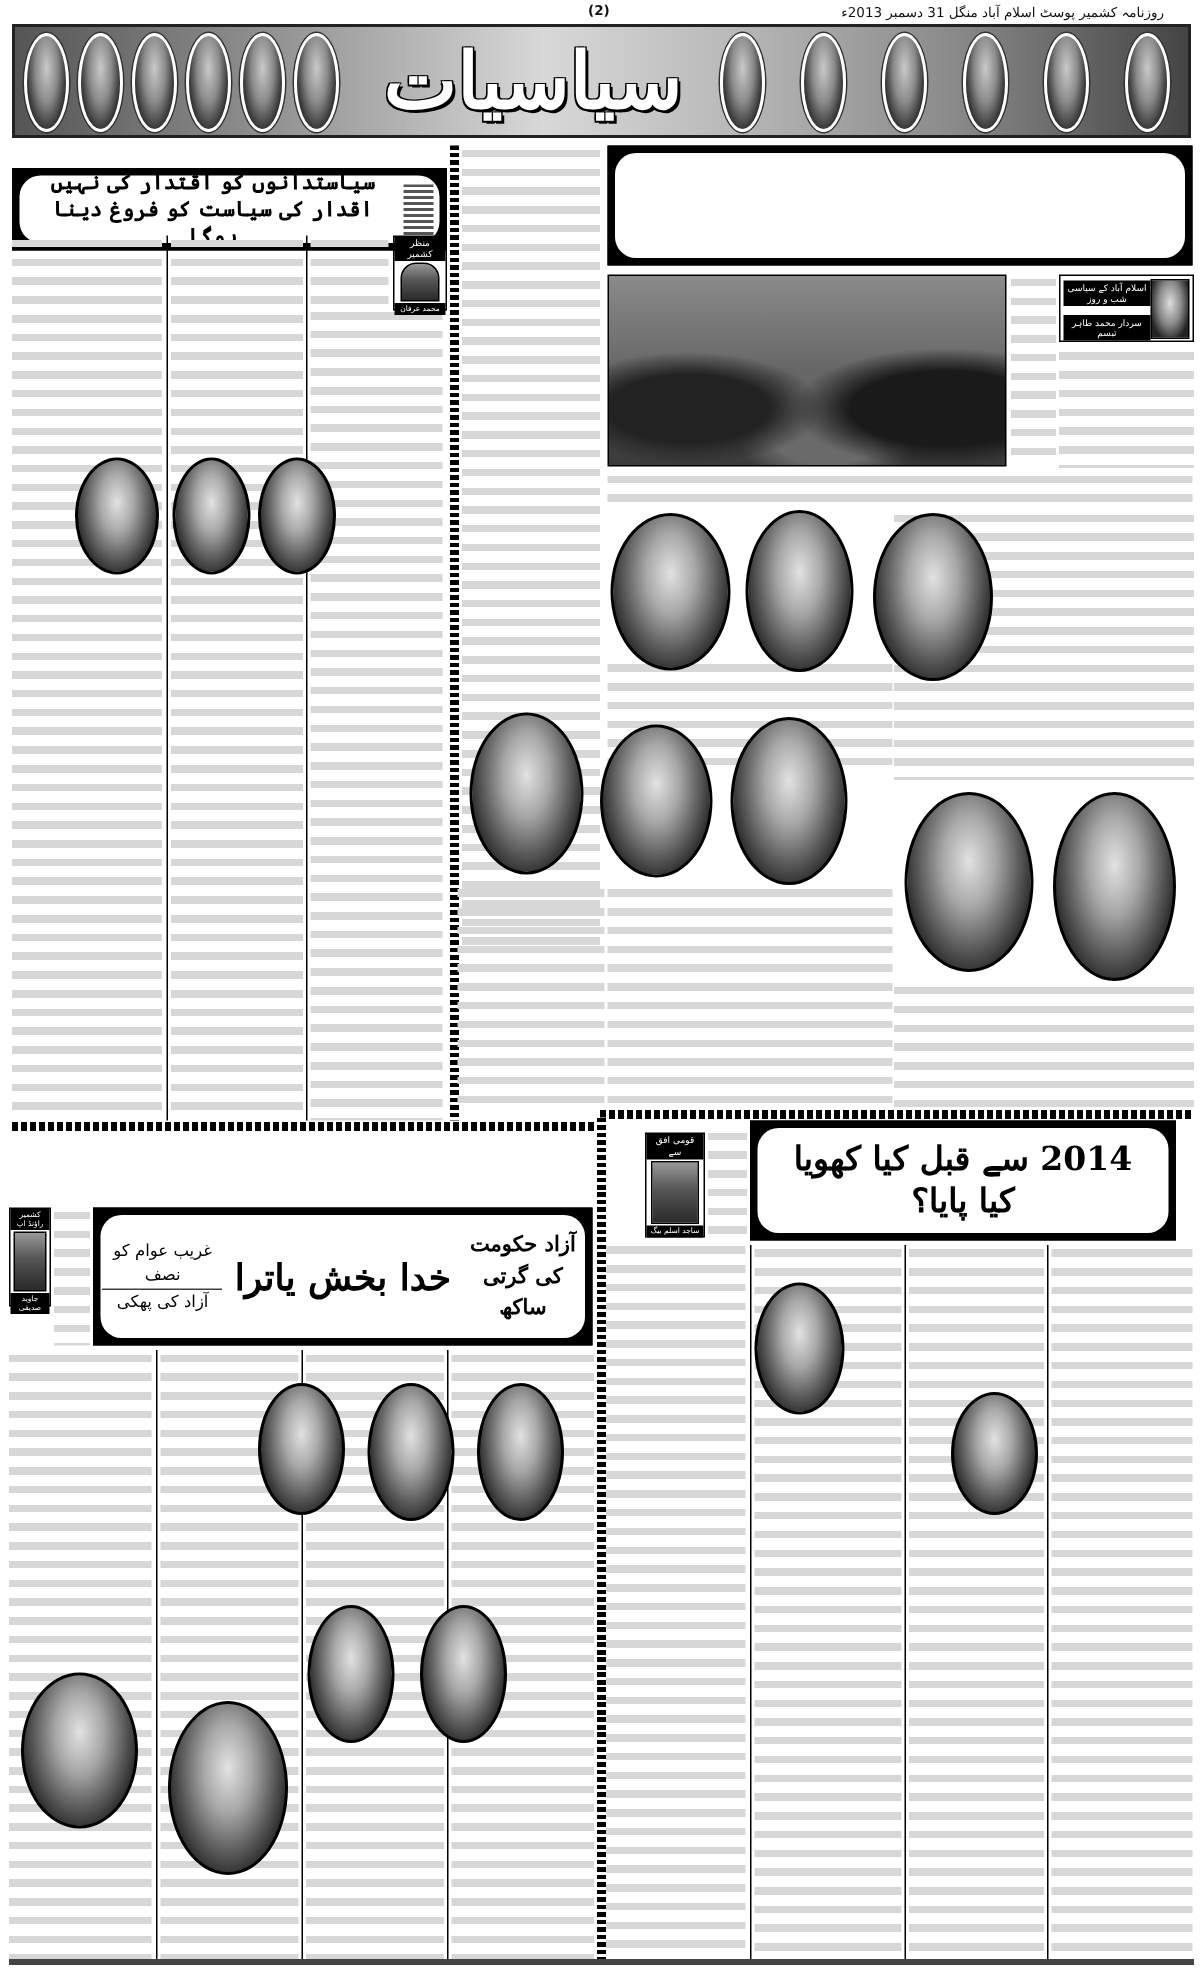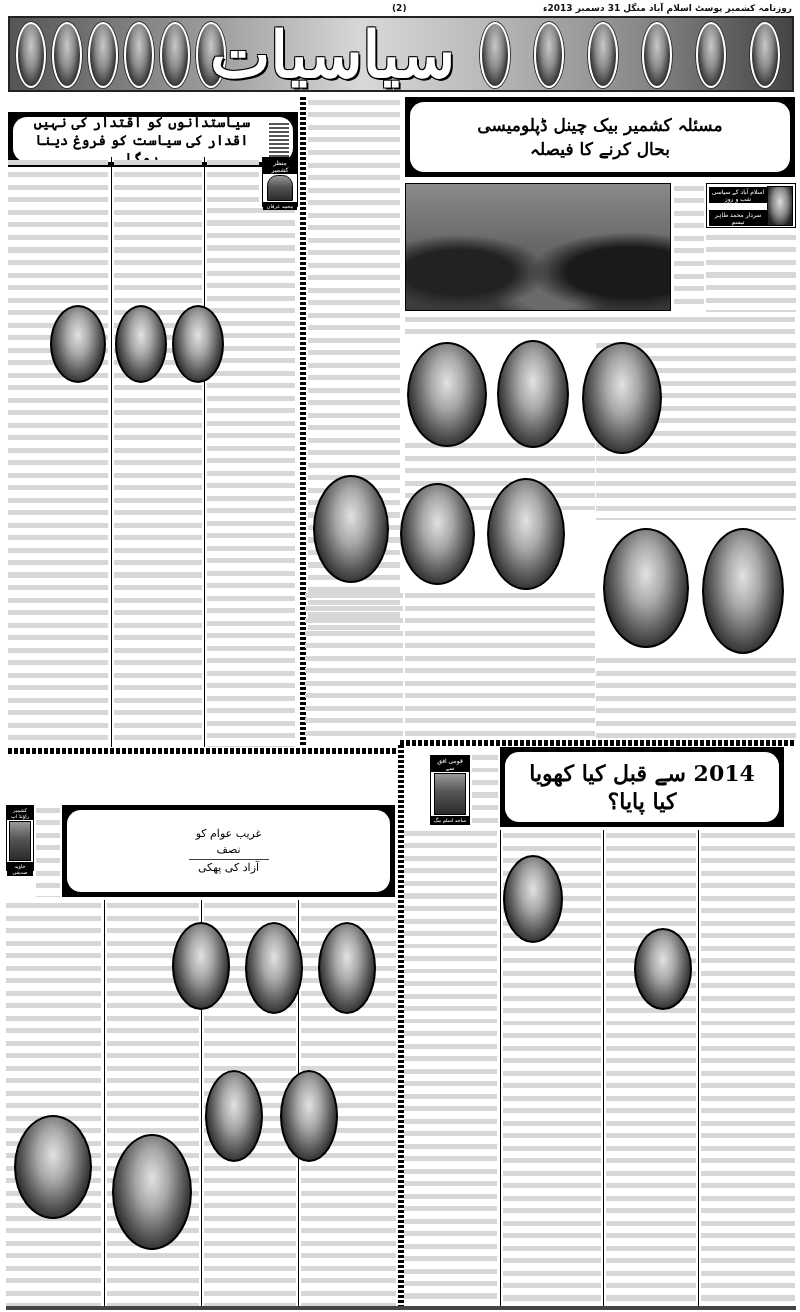--- a/index.html
+++ b/index.html
@@ -3,32 +3,32 @@
 <meta charset="utf-8">
 <style>
   * { box-sizing: border-box; margin: 0; padding: 0; }
   html, body { width: 800px; height: 1312px; background: #fff; overflow: hidden; }
   body { font-family: "DejaVu Sans", sans-serif; color: #111; position: relative; }
 
   .abs { position: absolute; }
 
   
   .topline { top: 0; left: 0; width: 800px; height: 16px; font-size: 9px; }
-  .topline .date { position: absolute; right: 8px; top: 3px; direction: rtl; font-weight: bold; }
+  .topline .date { position: absolute; right: 24px; top: 3px; direction: rtl; font-weight: normal; }
   .topline .pageno { position: absolute; left: 392px; top: 3px; font-weight: bold; }
 
   
   .banner { top: 16px; left: 8px; width: 786px; height: 76px;
     background: linear-gradient(90deg, #555 0%, #9a9a9a 25%, #d8d8d8 45%, #bbb 60%, #8a8a8a 80%, #444 100%);
     border: 2px solid #222; overflow: hidden; }
   .portrait { position: absolute; top: 4px; width: 30px; height: 66px; border-radius: 50%;
     background: radial-gradient(ellipse at 50% 35%, #c9c9c9 0%, #8a8a8a 40%, #2c2c2c 75%);
     border: 2px solid #fff; box-shadow: 0 0 0 1px #333; }
   .masthead-title { position: absolute; left: 205px; top: 4px; width: 240px; height: 66px;
-    font-family: "DejaVu Serif", serif; font-size: 64px; font-weight: bold; color: #fff;
+    font-family: "DejaVu Serif", serif; font-size: 52px; font-weight: bold; color: #fff;
     text-shadow: 2px 2px 0 #000, -1px -1px 0 #000, 1px -1px 0 #000, -1px 1px 0 #000;
     line-height: 66px; direction: rtl; }
 
   
   .headbox { border: 2px solid #000; background: #000; padding: 3px; }
   .headbox .inner { background: #fff; border-radius: 14px; width: 100%; height: 100%; position: relative;
     display: flex; align-items: center; justify-content: center; direction: rtl; }
   .hl-main { font-family: "DejaVu Serif", serif; font-weight: bold; color: #000; }
   .hl-sub { font-family: "DejaVu Serif", serif; font-size: 11px; color: #000; text-align: center; line-height: 1.5; }
 
@@ -103,21 +103,20 @@
 <div class="abs oval" style="left:172px;top:305px;width:52px;height:78px;"></div>
 
 <div class="abs dash-rule" style="left:300px;top:97px;height:650px;"></div>
 
 <div class="abs col" style="left:308px;top:97px;width:92px;height:540px;">
     <p>مسئلہ کشمیر اور دیگر سیاسیات کی بحالی کے حوالے سے</p>
   </div>
 
 <div class="abs headbox" style="left:405px;top:97px;width:390px;height:80px;">
   <div class="inner" style="flex-direction:row;">
-    <div class="hl-main" style="font-size:17px;line-height:24px;text-align:center;width:270px;">مسئلہ کشمیر بیک چینل ڈپلومیسی بحال کرنے کا فیصلہ</div>
   </div>
 </div>
 
 <div class="abs" style="left:405px;top:183px;width:266px;height:128px;border:1px solid #000;
   background:
    radial-gradient(ellipse at 20% 70%, #222 0 18%, transparent 30%),
    radial-gradient(ellipse at 85% 70%, #1a1a1a 0 20%, transparent 32%),
    radial-gradient(ellipse at 55% 80%, #6a6a6a 0 18%, transparent 30%),
    linear-gradient(180deg, #8a8a8a 0%, #6e6e6e 40%, #3a3a3a 100%);"></div>
 
@@ -197,20 +196,22 @@
     <p>.</p>
   </div>
 
 <div class="abs oval" style="left:503px;top:855px;width:60px;height:88px;"></div>
 <div class="abs oval" style="left:634px;top:928px;width:58px;height:82px;"></div>
 
 <div class="abs dash-rule" style="left:398px;top:745px;height:565px;"></div>
 
 <div class="abs headbox" style="left:62px;top:805px;width:333px;height:92px;">
   <div class="inner">
+    <div class="hl-sub" style="font-size:14px;font-weight:bold;width:80px;">آزاد حکومت کی گرتی ساکھ</div>
+    <div class="hl-main" style="font-size:24px;padding:0 8px;">خدا بخش یاترا</div>
     <div style="display:flex;flex-direction:column;width:80px;">
       <div class="hl-sub" style="border-bottom:1px solid #404040;">غریب عوام کو نصف</div>
       <div class="hl-sub">آزاد کی پھکی</div>
     </div>
   </div>
 </div>
 
 <div class="abs" style="left:6px;top:805px;width:28px;height:66px;border:1px solid #000;">
   <div class="byline-tag" style="font-size:5px;">کشمیر راؤنڈ اپ</div>
   <div class="rect-photo" style="height:40px;margin:1px 2px;"></div>

